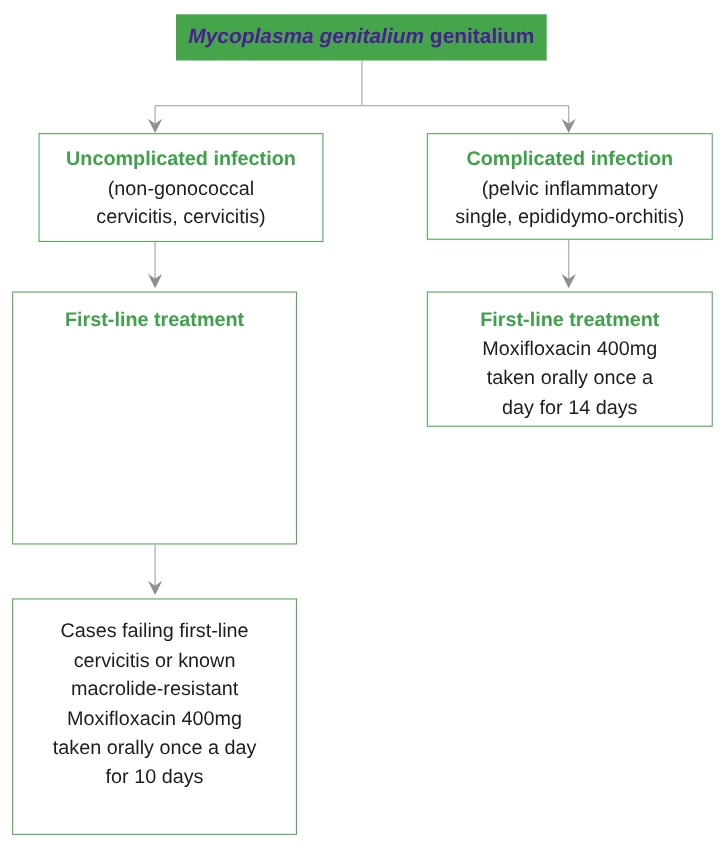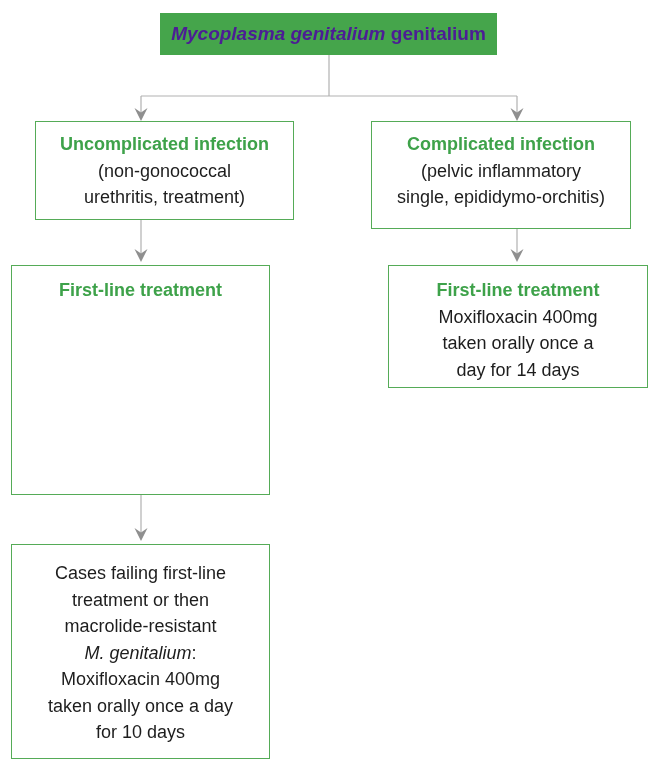--- a/index.html
+++ b/index.html
@@ -52,21 +52,21 @@
   }
   .box-title {
     color: #3ea24a;
     font-weight: 700;
   }
   .box-body {
     white-space: pre-line;
   }
   .italic { font-style: italic; }
   #box-uncomplicated { left: 11px;  top: 121px; width: 259px; height: 99px; margin-left: 24px; }
-  #box-complicated   { left: 371px; top: 121px; width: 260px; height: 108px; }
+  #box-complicated   { left: 388px; top: 121px; width: 260px; height: 97px; }
   #box-firstline-left  { left: 11px;  top: 265px; width: 259px; height: 230px; padding-top: 11px; }
   #box-firstline-right { left: 388px; top: 265px; width: 260px; height: 123px; padding-top: 11px; }
   #box-resistant { left: 11px; top: 544px; width: 259px; height: 215px; padding-top: 15px; }
 </style>
 </head>
 <body>
 
 <div class="canvas">
 
   <svg class="connectors" viewBox="0 0 660 770" xmlns="http://www.w3.org/2000/svg">
@@ -83,21 +83,21 @@
     <path fill="#8f8f8f" d="M141,541 L134.5,528 L141,532.5 L147.5,528 Z"></path>
   </svg>
 
   <div class="header-box">
     <span class="species">Mycoplasma genitalium</span><span> genitalium</span>
   </div>
 
   <div class="box" id="box-uncomplicated">
     <div class="box-title">Uncomplicated infection</div>
     <div class="box-body">(non-gonococcal
-urethritis, treatment)</div>
+cervicitis, cervicitis)</div>
   </div>
 
   <div class="box" id="box-complicated">
     <div class="box-title">Complicated infection</div>
     <div class="box-body">(pelvic inflammatory
 single, epididymo-orchitis)</div>
   </div>
 
   <div class="box" id="box-firstline-left">
     <div class="box-title">First-line treatment</div>
@@ -105,21 +105,20 @@
 
   <div class="box" id="box-firstline-right">
     <div class="box-title">First-line treatment</div>
     <div class="box-body">Moxifloxacin 400mg
 taken orally once a
 day for 14 days</div>
   </div>
 
   <div class="box" id="box-resistant">
     <div class="box-body">Cases failing first-line
-treatment or then
+cervicitis or known
 macrolide-resistant</div>
-    <div class="box-body"><span class="italic">M. genitalium</span><span>:</span></div>
     <div class="box-body">Moxifloxacin 400mg
 taken orally once a day
 for 10 days</div>
   </div>
 
 </div>
 
 </body></html>

